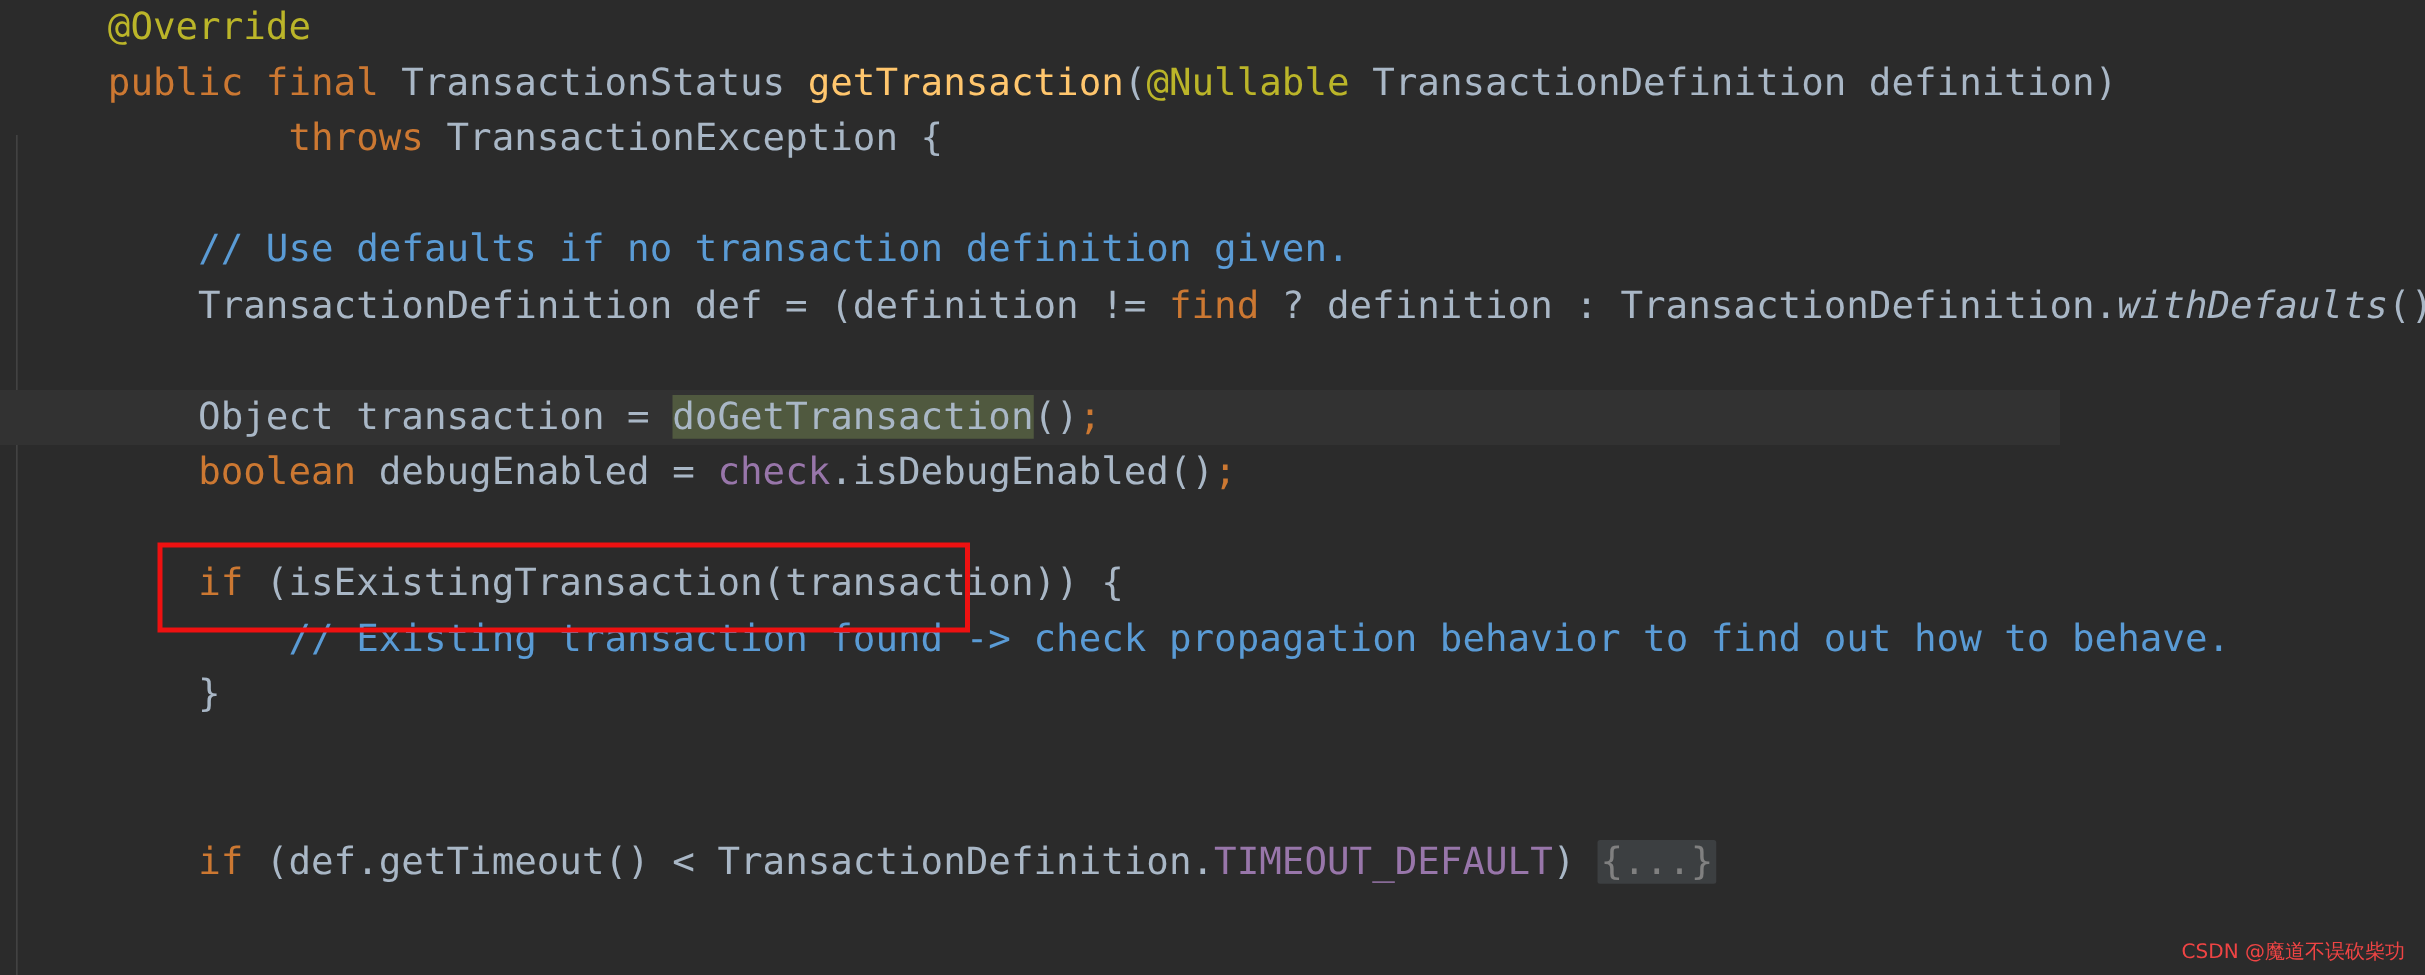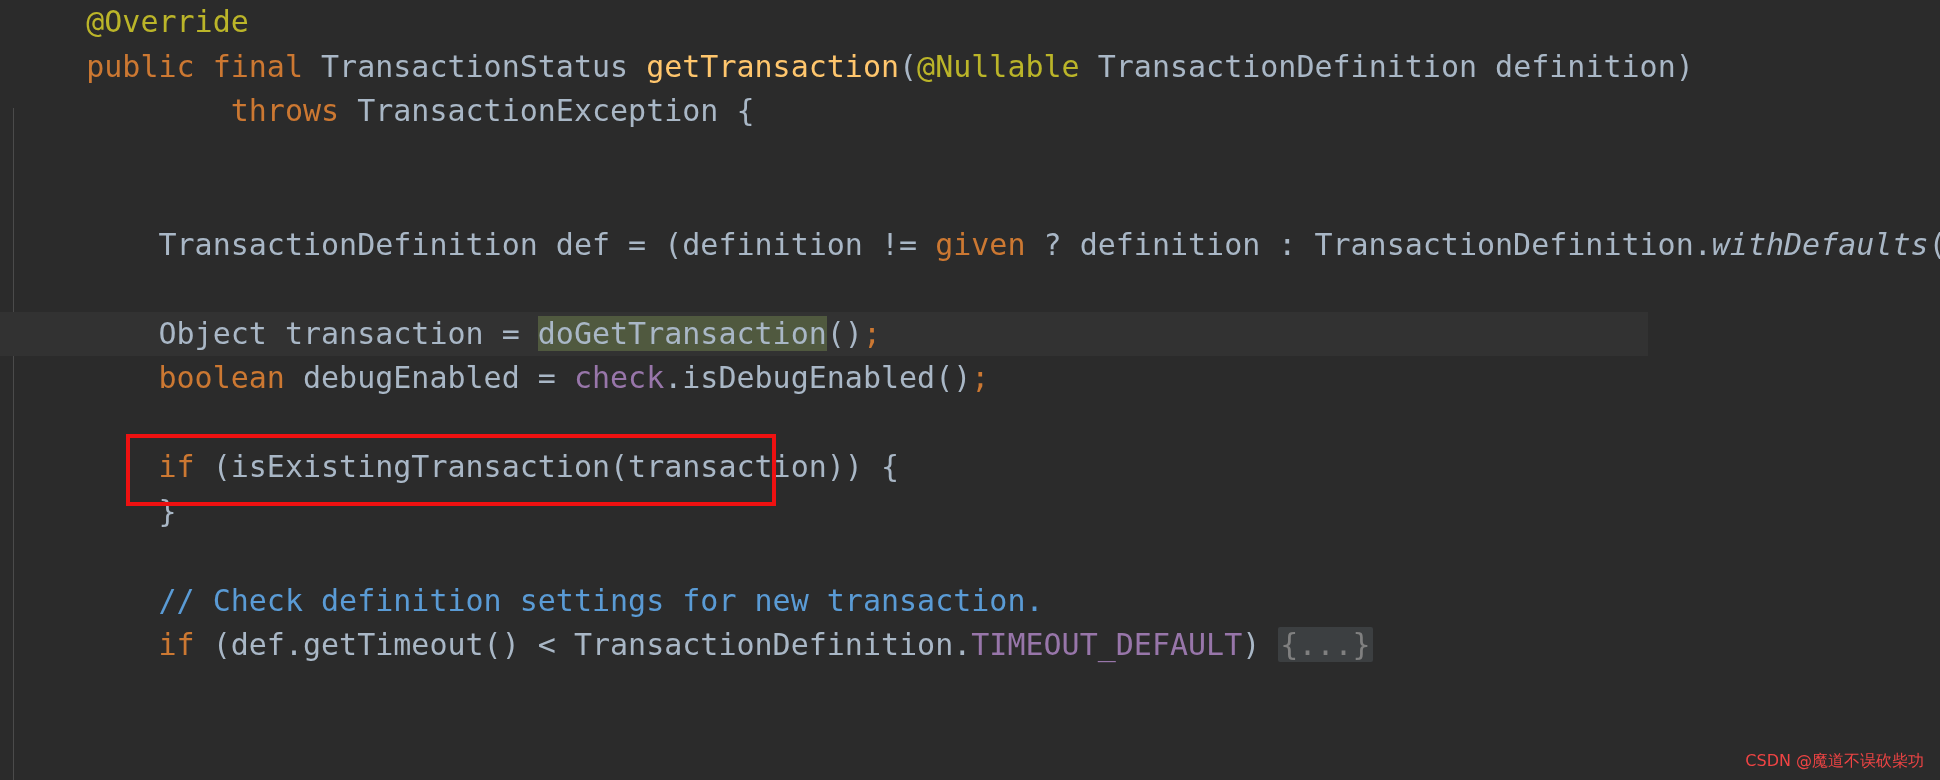--- a/index.html
+++ b/index.html
@@ -113,30 +113,31 @@
 
 <div id="editor">
 
   <div class="indent-guide"></div>
 
   <div class="code-area">
       <div class="line"><span class="plain">    </span><span class="ann">@Override</span></div>
       <div class="line"><span class="plain">    </span><span class="kw">public</span><span class="plain"> </span><span class="kw">final</span><span class="plain"> </span><span class="type">TransactionStatus</span><span class="plain"> </span><span class="method">getTransaction</span><span class="plain">(</span><span class="ann">@Nullable</span><span class="plain"> TransactionDefinition definition)</span></div>
       <div class="line"><span class="plain">            </span><span class="kw">throws</span><span class="plain"> TransactionException {</span></div>
       <div class="line">&nbsp;</div>
-      <div class="line"><span class="plain">        </span></div>
-      <div class="line"><span class="plain">        TransactionDefinition def = (definition != </span><span class="kw">given</span><span class="plain"> ? definition : TransactionDefinition.</span><span class="static-it">withDefaults</span><span class="plain">())</span></div>
+      <div class="line"><span class="plain">        </span><span class="comment">// Use defaults if no transaction definition given.</span></div>
+      <div class="line"><span class="plain">        TransactionDefinition def = (definition != </span><span class="kw">find</span><span class="plain"> ? definition : TransactionDefinition.</span><span class="static-it">withDefaults</span><span class="plain">())</span></div>
       <div class="line">&nbsp;</div>
       <div class="line caret-line"><span class="plain">        Object transaction = </span><span class="ident-hl">doGetTransaction</span><span class="plain">()</span><span class="semi">;</span></div>
       <div class="line"><span class="plain">        </span><span class="kw">boolean</span><span class="plain"> debugEnabled = </span><span class="field">check</span><span class="plain">.isDebugEnabled()</span><span class="semi">;</span></div>
       <div class="line">&nbsp;</div>
       <div class="line"><span class="plain">        </span><span class="kw">if</span><span class="plain"> (isExistingTransaction(transaction)) {</span></div>
+      <div class="line"><span class="plain">            </span><span class="comment">// Existing transaction found -&gt; check propagation behavior to find out how to behave.</span></div>
       <div class="line"><span class="plain">        }</span></div>
       <div class="line">&nbsp;</div>
-      <div class="line"><span class="plain">        </span><span class="comment">// Check definition settings for new transaction.</span></div>
+      <div class="line"><span class="plain">        </span></div>
       <div class="line"><span class="plain">        </span><span class="kw">if</span><span class="plain"> (def.getTimeout() &lt; TransactionDefinition.</span><span class="const-it">TIMEOUT_DEFAULT</span><span class="plain">) </span><span class="fold">{...}</span></div>
     </div>
 
   <div class="red-box"></div>
 
 
   <div class="watermark">CSDN @魔道不误砍柴功</div>
 
 </div>
 

